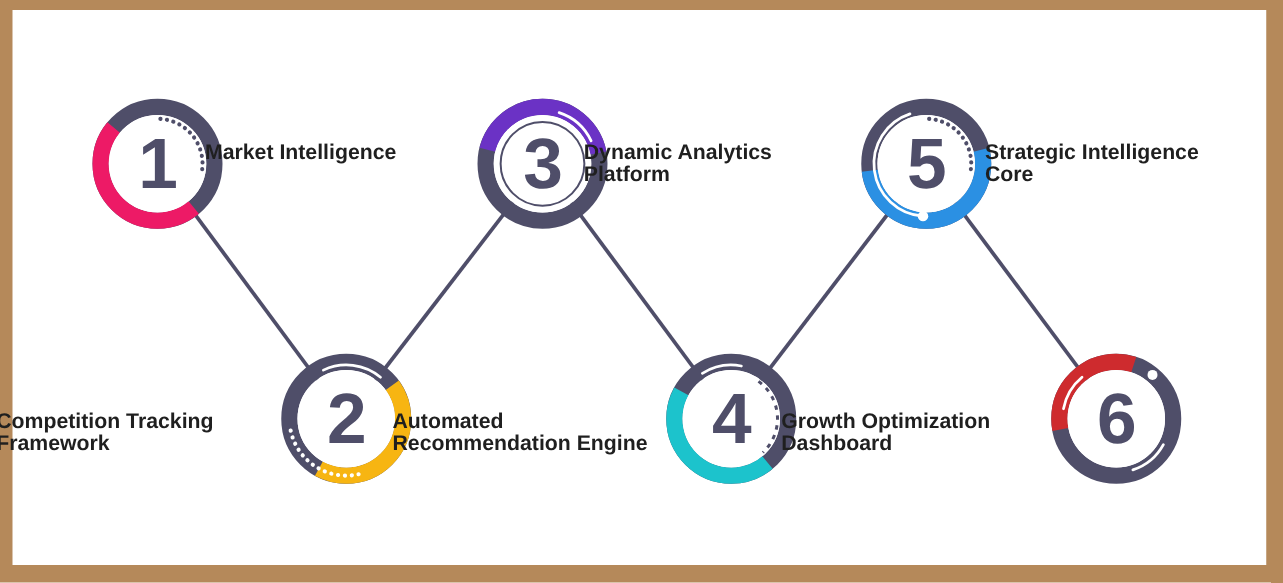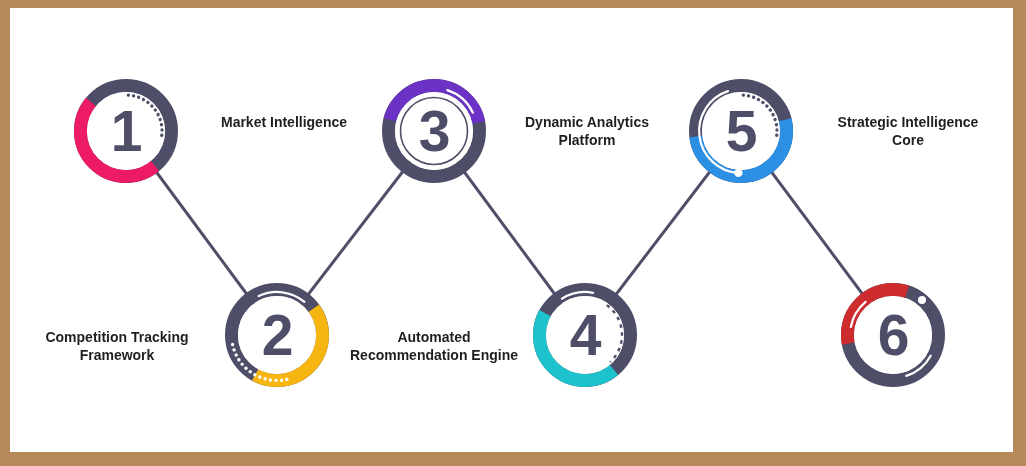--- a/index.html
+++ b/index.html
@@ -31,22 +31,22 @@
     display:flex; align-items:center; justify-content:center;
     font-size:57px; font-weight:bold; color:#4F4E69; letter-spacing:-1px;
   }
   .num1 { left:81px;  top:86px; }
   .num2 { left:232px; top:290px; }
   .num3 { left:389px; top:86px; }
   .num4 { left:540px; top:290px; }
   .num5 { left:696px; top:86px; }
   .num6 { left:848px; top:290px; }
   .label {
-    position:absolute; width:240px; text-align:center;
-    font-size:14px; line-height:18px; font-weight:bold; color:#1F1F1F;
+    position:absolute; width:240px; text-align:left;
+    font-size:17px; line-height:18px; font-weight:bold; color:#1F1F1F;
   }
   .label .ln { white-space:nowrap; }
   .lbl1 { left:164px; top:113px; }
   .lbl2 { left:-3px;  top:328px; }
   .lbl3 { left:467px; top:113px; }
   .lbl4 { left:314px; top:328px; }
   .lbl5 { left:788px; top:113px; }
   .lbl6 { left:625px; top:328px; }
 </style>
 </head>
@@ -133,13 +133,17 @@
     <div class="ln">Recommendation Engine</div>
   </div>
   <div class="label lbl3">
     <div class="ln">Dynamic Analytics</div>
     <div class="ln">Platform</div>
   </div>
   <div class="label lbl5">
     <div class="ln">Strategic Intelligence</div>
     <div class="ln">Core</div>
   </div>
+  <div class="label lbl6">
+    <div class="ln">Growth Optimization</div>
+    <div class="ln">Dashboard</div>
+  </div>
 </div>
 
 </body></html>

